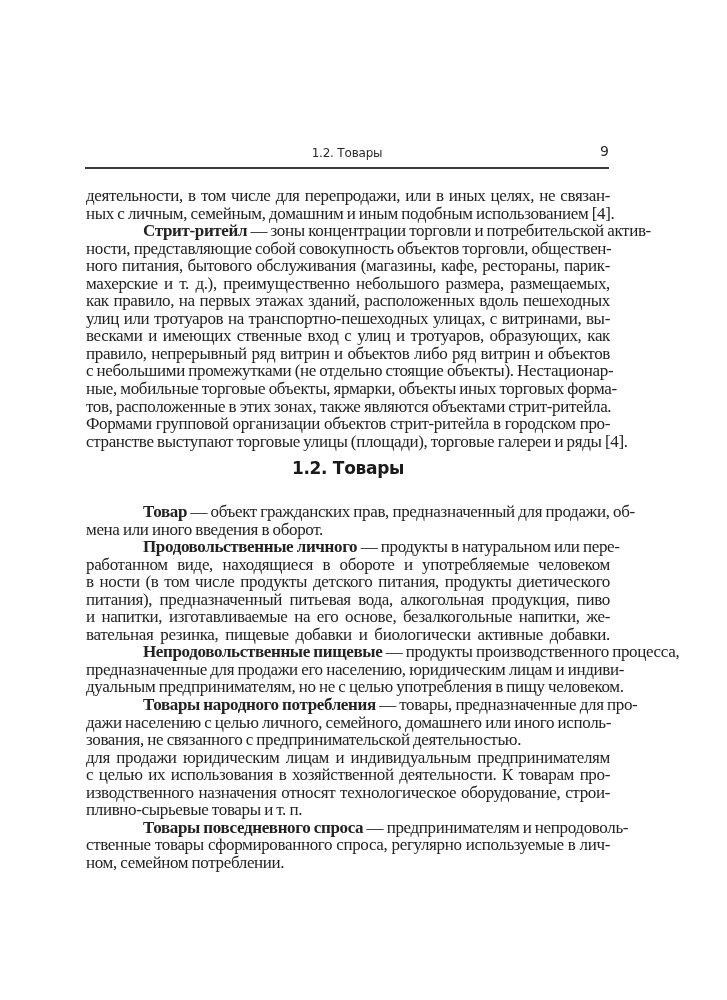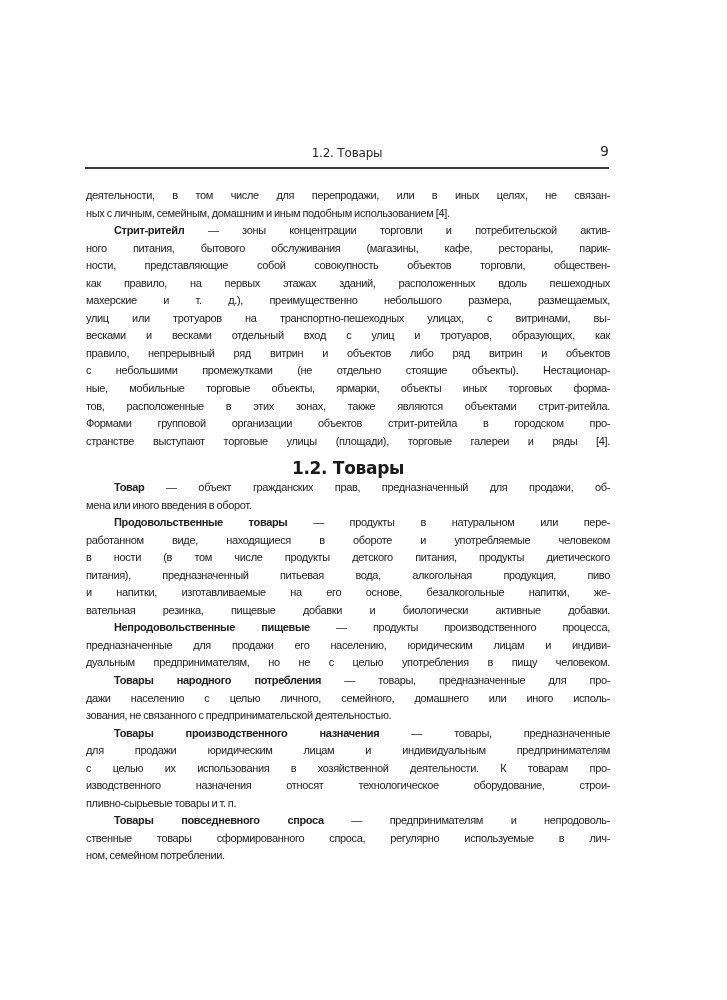--- a/index.html
+++ b/index.html
@@ -36,42 +36,43 @@
   .page-number {
     position: absolute;
     right: 0;
     top: 5px;
     font-size: 14px;
   }
   .text-block {
     position: absolute;
     left: 86px;
     width: 524px;
-    font-family: Liberation Sans, sans-serif;
-    font-size: 11px;
+    font-family: Liberation Serif, serif;
+    font-size: 17px;
     line-height: 17.55px;
     letter-spacing: -0.35px;
     word-spacing: -0.5px;
     color: #222222;
   }
   .line {
     display: block;
     white-space: nowrap;
     text-align: justify;
     text-align-last: justify;
     height: 17.55px;
   }
   .line.last {
     text-align-last: left;
   }
   .line.indent {
     padding-left: 28px;
   }
   .term {
     font-weight: bold;
+    margin-left: 29px;
   }
   .section-heading {
     position: absolute;
     left: 86px;
     width: 524px;
     top: 458px;
     text-align: center;
     font-family: "DejaVu Sans", sans-serif;
     font-weight: bold;
     font-size: 17px;
@@ -85,57 +86,56 @@
 <div class="running-header">
   <span class="running-title">1.2. Товары</span>
   <span class="page-number">9</span>
 </div>
 
 <div class="text-block" style="top:187px;">
   <span class="line">деятельности, в том числе для перепродажи, или в иных целях, не связан-</span>
   <span class="line last">ных с личным, семейным, домашним и иным подобным использованием [4].</span>
 
   <span class="line indent"><b class="term">Стрит-ритейл</b><span> — зоны концентрации торговли и потребительской актив-</span></span>
+  <span class="line">ности, представляющие собой совокупность объектов торговли, обществен-</span>
   <span class="line">ного питания, бытового обслуживания (магазины, кафе, рестораны, парик-</span>
-  <span class="line">ности, представляющие собой совокупность объектов торговли, обществен-</span>
+  <span class="line">махерские и т. д.), преимущественно небольшого размера, размещаемых,</span>
   <span class="line">как правило, на первых этажах зданий, расположенных вдоль пешеходных</span>
-  <span class="line">махерские и т. д.), преимущественно небольшого размера, размещаемых,</span>
   <span class="line">улиц или тротуаров на транспортно-пешеходных улицах, с витринами, вы-</span>
-  <span class="line">весками и весками отдельный вход с улиц и тротуаров, образующих, как</span>
+  <span class="line">весками и имеющих ственные вход с улиц и тротуаров, образующих, как</span>
   <span class="line">правило, непрерывный ряд витрин и объектов либо ряд витрин и объектов</span>
   <span class="line">с небольшими промежутками (не отдельно стоящие объекты). Нестационар-</span>
   <span class="line">ные, мобильные торговые объекты, ярмарки, объекты иных торговых форма-</span>
   <span class="line">тов, расположенные в этих зонах, также являются объектами стрит-ритейла.</span>
   <span class="line">Формами групповой организации объектов стрит-ритейла в городском про-</span>
   <span class="line">странстве выступают торговые улицы (площади), торговые галереи и ряды [4].</span>
 </div>
 
 <div class="section-heading">1.2. Товары</div>
 
-<div class="text-block" style="top:479px;">
+<div class="text-block" style="top:503px;">
 
   <span class="line indent"><b class="term">Товар</b><span> — объект гражданских прав, предназначенный для продажи, об-</span></span>
   <span class="line last">мена или иного введения в оборот.</span>
 
-  <span class="line indent"><b class="term">Продовольственные товары</b><span> — продукты в натуральном или пере-</span></span>
+  <span class="line indent"><b class="term">Продовольственные личного</b><span> — продукты в натуральном или пере-</span></span>
   <span class="line">работанном виде, находящиеся в обороте и употребляемые человеком</span>
   <span class="line">в ности (в том числе продукты детского питания, продукты диетического</span>
   <span class="line">питания), предназначенный питьевая вода, алкогольная продукция, пиво</span>
   <span class="line">и напитки, изготавливаемые на его основе, безалкогольные напитки, же-</span>
   <span class="line">вательная резинка, пищевые добавки и биологически активные добавки.</span>
 
   <span class="line indent"><b class="term">Непродовольственные пищевые</b><span> — продукты производственного процесса,</span></span>
   <span class="line">предназначенные для продажи его населению, юридическим лицам и индиви-</span>
   <span class="line">дуальным предпринимателям, но не с целью употребления в пищу человеком.</span>
 
   <span class="line indent"><b class="term">Товары народного потребления</b><span> — товары, предназначенные для про-</span></span>
   <span class="line">дажи населению с целью личного, семейного, домашнего или иного исполь-</span>
   <span class="line last">зования, не связанного с предпринимательской деятельностью.</span>
 
-  <span class="line indent"><b class="term">Товары производственного назначения</b><span> — товары, предназначенные</span></span>
   <span class="line">для продажи юридическим лицам и индивидуальным предпринимателям</span>
   <span class="line">с целью их использования в хозяйственной деятельности. К товарам про-</span>
   <span class="line">изводственного назначения относят технологическое оборудование, строи-</span>
   <span class="line last">пливно-сырьевые товары и т. п.</span>
 
   <span class="line indent"><b class="term">Товары повседневного спроса</b><span> — предпринимателям и непродоволь-</span></span>
   <span class="line">ственные товары сформированного спроса, регулярно используемые в лич-</span>
   <span class="line last">ном, семейном потреблении.</span>
 </div>
 

